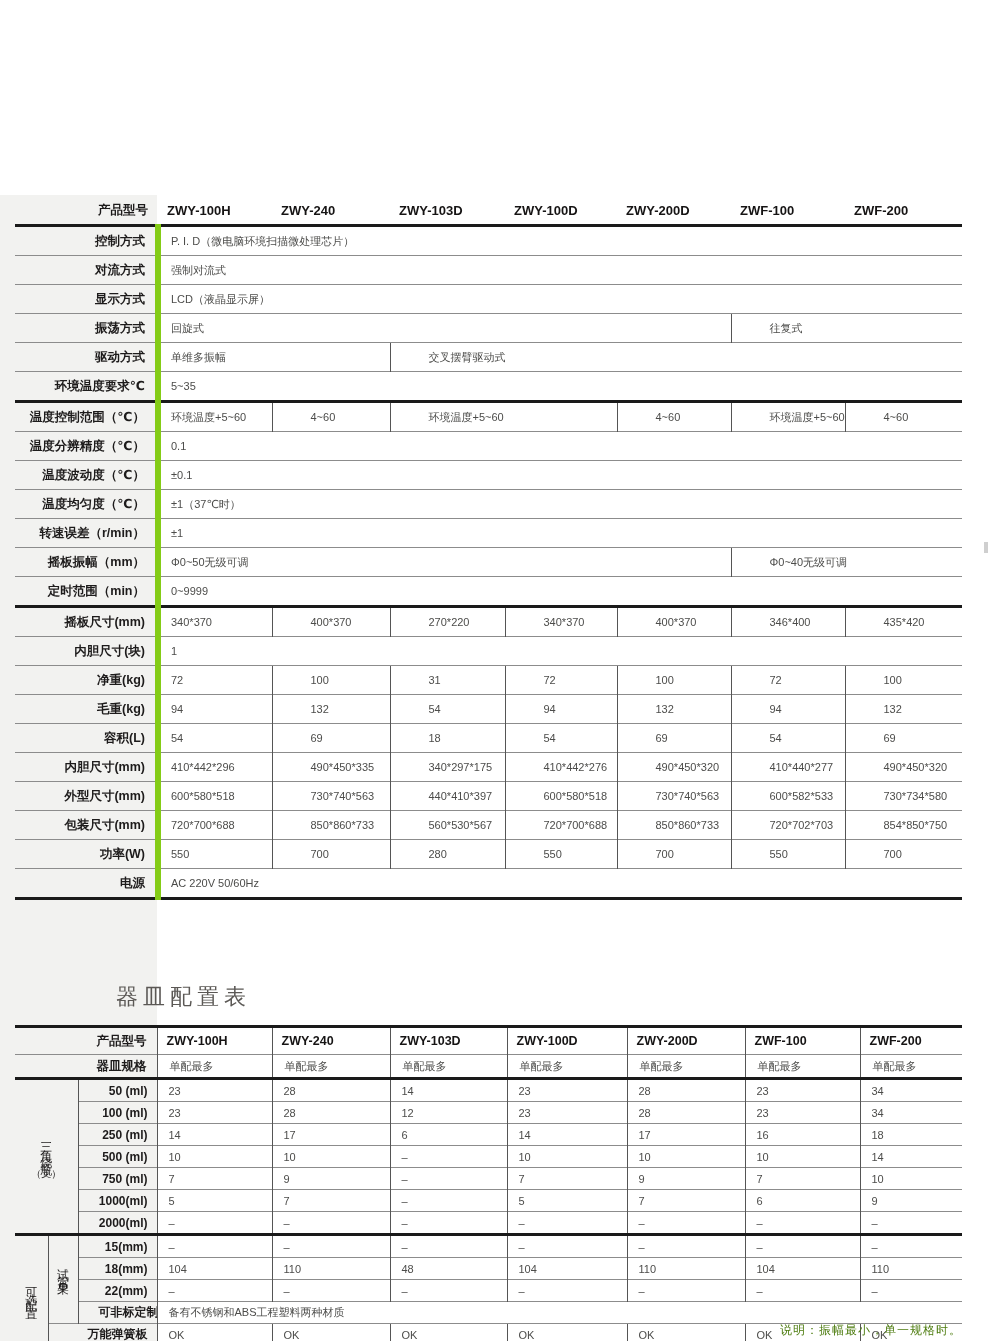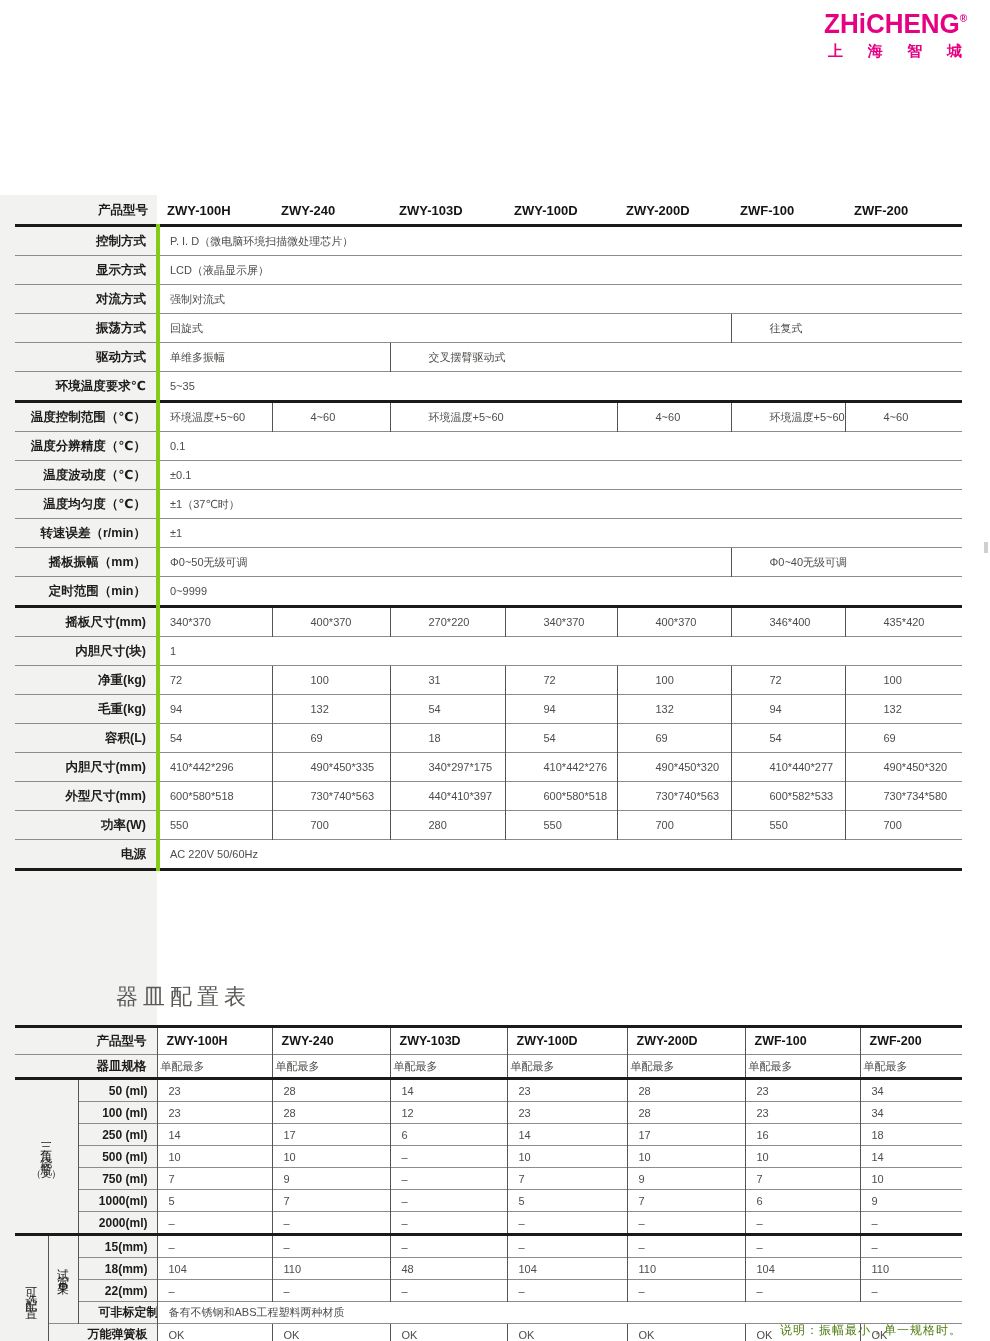--- a/index.html
+++ b/index.html
@@ -17,63 +17,54 @@
   table{border-collapse:collapse;table-layout:fixed;background:transparent;}
   td,th{margin:0;overflow:hidden;white-space:nowrap;vertical-align:middle;font-weight:normal;}
 
   
   .spec{position:absolute;left:15px;top:196px;width:947px;}
   .spec thead th{height:26px;border:none;}
   .spec thead th.lbl{border:none;}
   .spec th.lbl{text-align:right;padding-right:10px;font-weight:bold;color:#1d1b1b;font-size:12.5px;}
   .spec thead th.model{text-align:left;padding-left:9px;font-weight:bold;color:#161414;font-size:13px;}
   .spec tbody th,.spec tbody td{height:26px;border-top:1px solid #8c8c8c;}
-  .spec tbody th.lbl{border-right:4px solid #84cc16;}
+  .spec tbody th.lbl{border-right:6px solid #84cc16;}
   .spec tbody td{font-size:11px;color:#4c4c4a;text-align:left;padding-left:10px;}
   .spec tbody td + td{border-left:1px solid #555;padding-left:38px;}
   .spec tbody tr.thick th,.spec tbody tr.thick td{border-top:3px solid #1a1a1a;}
   .spec tbody tr:last-child th,.spec tbody tr:last-child td{border-bottom:3px solid #1a1a1a;}
 
   
   .vessel-title{position:absolute;left:84px;top:982px;font-size:22px;color:#5b5855;letter-spacing:5px;margin-left:32px;}
   .vessel{position:absolute;left:15px;top:1025px;width:947px;}
   .vessel thead tr.r1 th{height:24px;border-top:3px solid #1a1a1a;}
   .vessel thead tr.r2 th,.vessel thead tr.r2 td{height:20px;border-top:1px solid #8c8c8c;}
   .vessel thead th.lbl{text-align:right;padding-right:10px;font-weight:bold;font-size:12.5px;color:#1d1b1b;}
   .vessel thead th.model{text-align:left;padding-left:9px;font-weight:bold;font-size:12.5px;color:#161414;border-left:1px solid #555;}
-  .vessel thead td.val{font-size:11px;color:#4c4c4a;text-align:left;padding-left:3px;border-left:1px solid #555;}
+  .vessel thead td.val{font-size:11px;color:#4c4c4a;text-align:left;padding-left:12px;border-left:1px solid #555;}
   .vessel tbody th,.vessel tbody td{height:19px;border-top:1px solid #8c8c8c;font-size:11px;color:#4c4c4a;}
   .vessel tbody tr.thick th,.vessel tbody tr.thick td{border-top:3px solid #1a1a1a;}
   .vessel tbody tr:last-child th,.vessel tbody tr:last-child td{border-bottom:3px solid #1a1a1a;}
   .vessel tbody th.size{text-align:right;padding-right:9px;font-weight:bold;font-size:12px;color:#1d1b1b;
                         border-left:1px solid #555;border-right:1px solid #555;padding-left:20px;}
   .vessel tbody td.val{text-align:left;padding-left:11px;border-left:1px solid #555;}
   .vessel tbody td.grp{text-align:center;border-right:1px solid #555;font-size:12px;color:#1d1b1b;}
   .vessel tbody td.custom{}
   .vtext{writing-mode:vertical-rl;text-orientation:upright;margin:0 auto;letter-spacing:7px;line-height:1;}
   .vsuffix{font-size:10px;margin-top:6px;letter-spacing:0;}
 
   .note{position:absolute;top:1322px;right:28px;font-size:12px;color:#4d7c0f;letter-spacing:1px;}
   .print-mark{position:absolute;left:984px;top:542px;width:4px;height:11px;background:#cfcfcf;}
 </style>
 </head>
 <body>
 
 <div class="page">
   <div class="left-strip"></div>
 
-  <div class="logo">
-    <div class="logo-word"><span>ZHiCHENG</span><span class="logo-reg">®</span></div>
-    <div class="logo-sub" id="logo-sub">
-        <span>上</span>
-        <span>海</span>
-        <span>智</span>
-        <span>城</span>
-      </div>
-  </div>
 
   <table class="spec">
     <colgroup>
       <col style="width:143px">
         <col style="width:114px">
         <col style="width:118px">
         <col style="width:115px">
       <col style="width:112px">
         <col style="width:114px">
         <col style="width:114px">
@@ -90,26 +81,26 @@
           <th class="model">ZWF-100</th>
           <th class="model">ZWF-200</th>
         </tr>
     </thead>
     <tbody id="spec-body">
         <tr class="thick">
           <th class="lbl">控制方式</th>
           <td colspan="7">P. I. D（微电脑环境扫描微处理芯片）</td>
         </tr>
         <tr>
+          <th class="lbl">对流方式</th>
+          <td colspan="7">强制对流式</td>
+        </tr>
+        <tr>
           <th class="lbl">显示方式</th>
           <td colspan="7">LCD（液晶显示屏）</td>
-        </tr>
-        <tr>
-          <th class="lbl">对流方式</th>
-          <td colspan="7">强制对流式</td>
         </tr>
         <tr>
           <th class="lbl">振荡方式</th>
           <td colspan="5">回旋式</td>
           <td colspan="2">往复式</td>
         </tr>
         <tr>
           <th class="lbl">驱动方式</th>
           <td colspan="2">单维多振幅</td>
           <td colspan="5">交叉摆臂驱动式</td>
@@ -208,20 +199,30 @@
         </tr>
         <tr>
           <th class="lbl">外型尺寸(mm)</th>
           <td colspan="1">600*580*518</td>
           <td colspan="1">730*740*563</td>
           <td colspan="1">440*410*397</td>
           <td colspan="1">600*580*518</td>
           <td colspan="1">730*740*563</td>
           <td colspan="1">600*582*533</td>
           <td colspan="1">730*734*580</td>
+        </tr>
+        <tr>
+          <th class="lbl">包装尺寸(mm)</th>
+          <td colspan="1">720*700*688</td>
+          <td colspan="1">850*860*733</td>
+          <td colspan="1">560*530*567</td>
+          <td colspan="1">720*700*688</td>
+          <td colspan="1">850*860*733</td>
+          <td colspan="1">720*702*703</td>
+          <td colspan="1">854*850*750</td>
         </tr>
         <tr>
           <th class="lbl">功率(W)</th>
           <td colspan="1">550</td>
           <td colspan="1">700</td>
           <td colspan="1">280</td>
           <td colspan="1">550</td>
           <td colspan="1">700</td>
           <td colspan="1">550</td>
           <td colspan="1">700</td>

